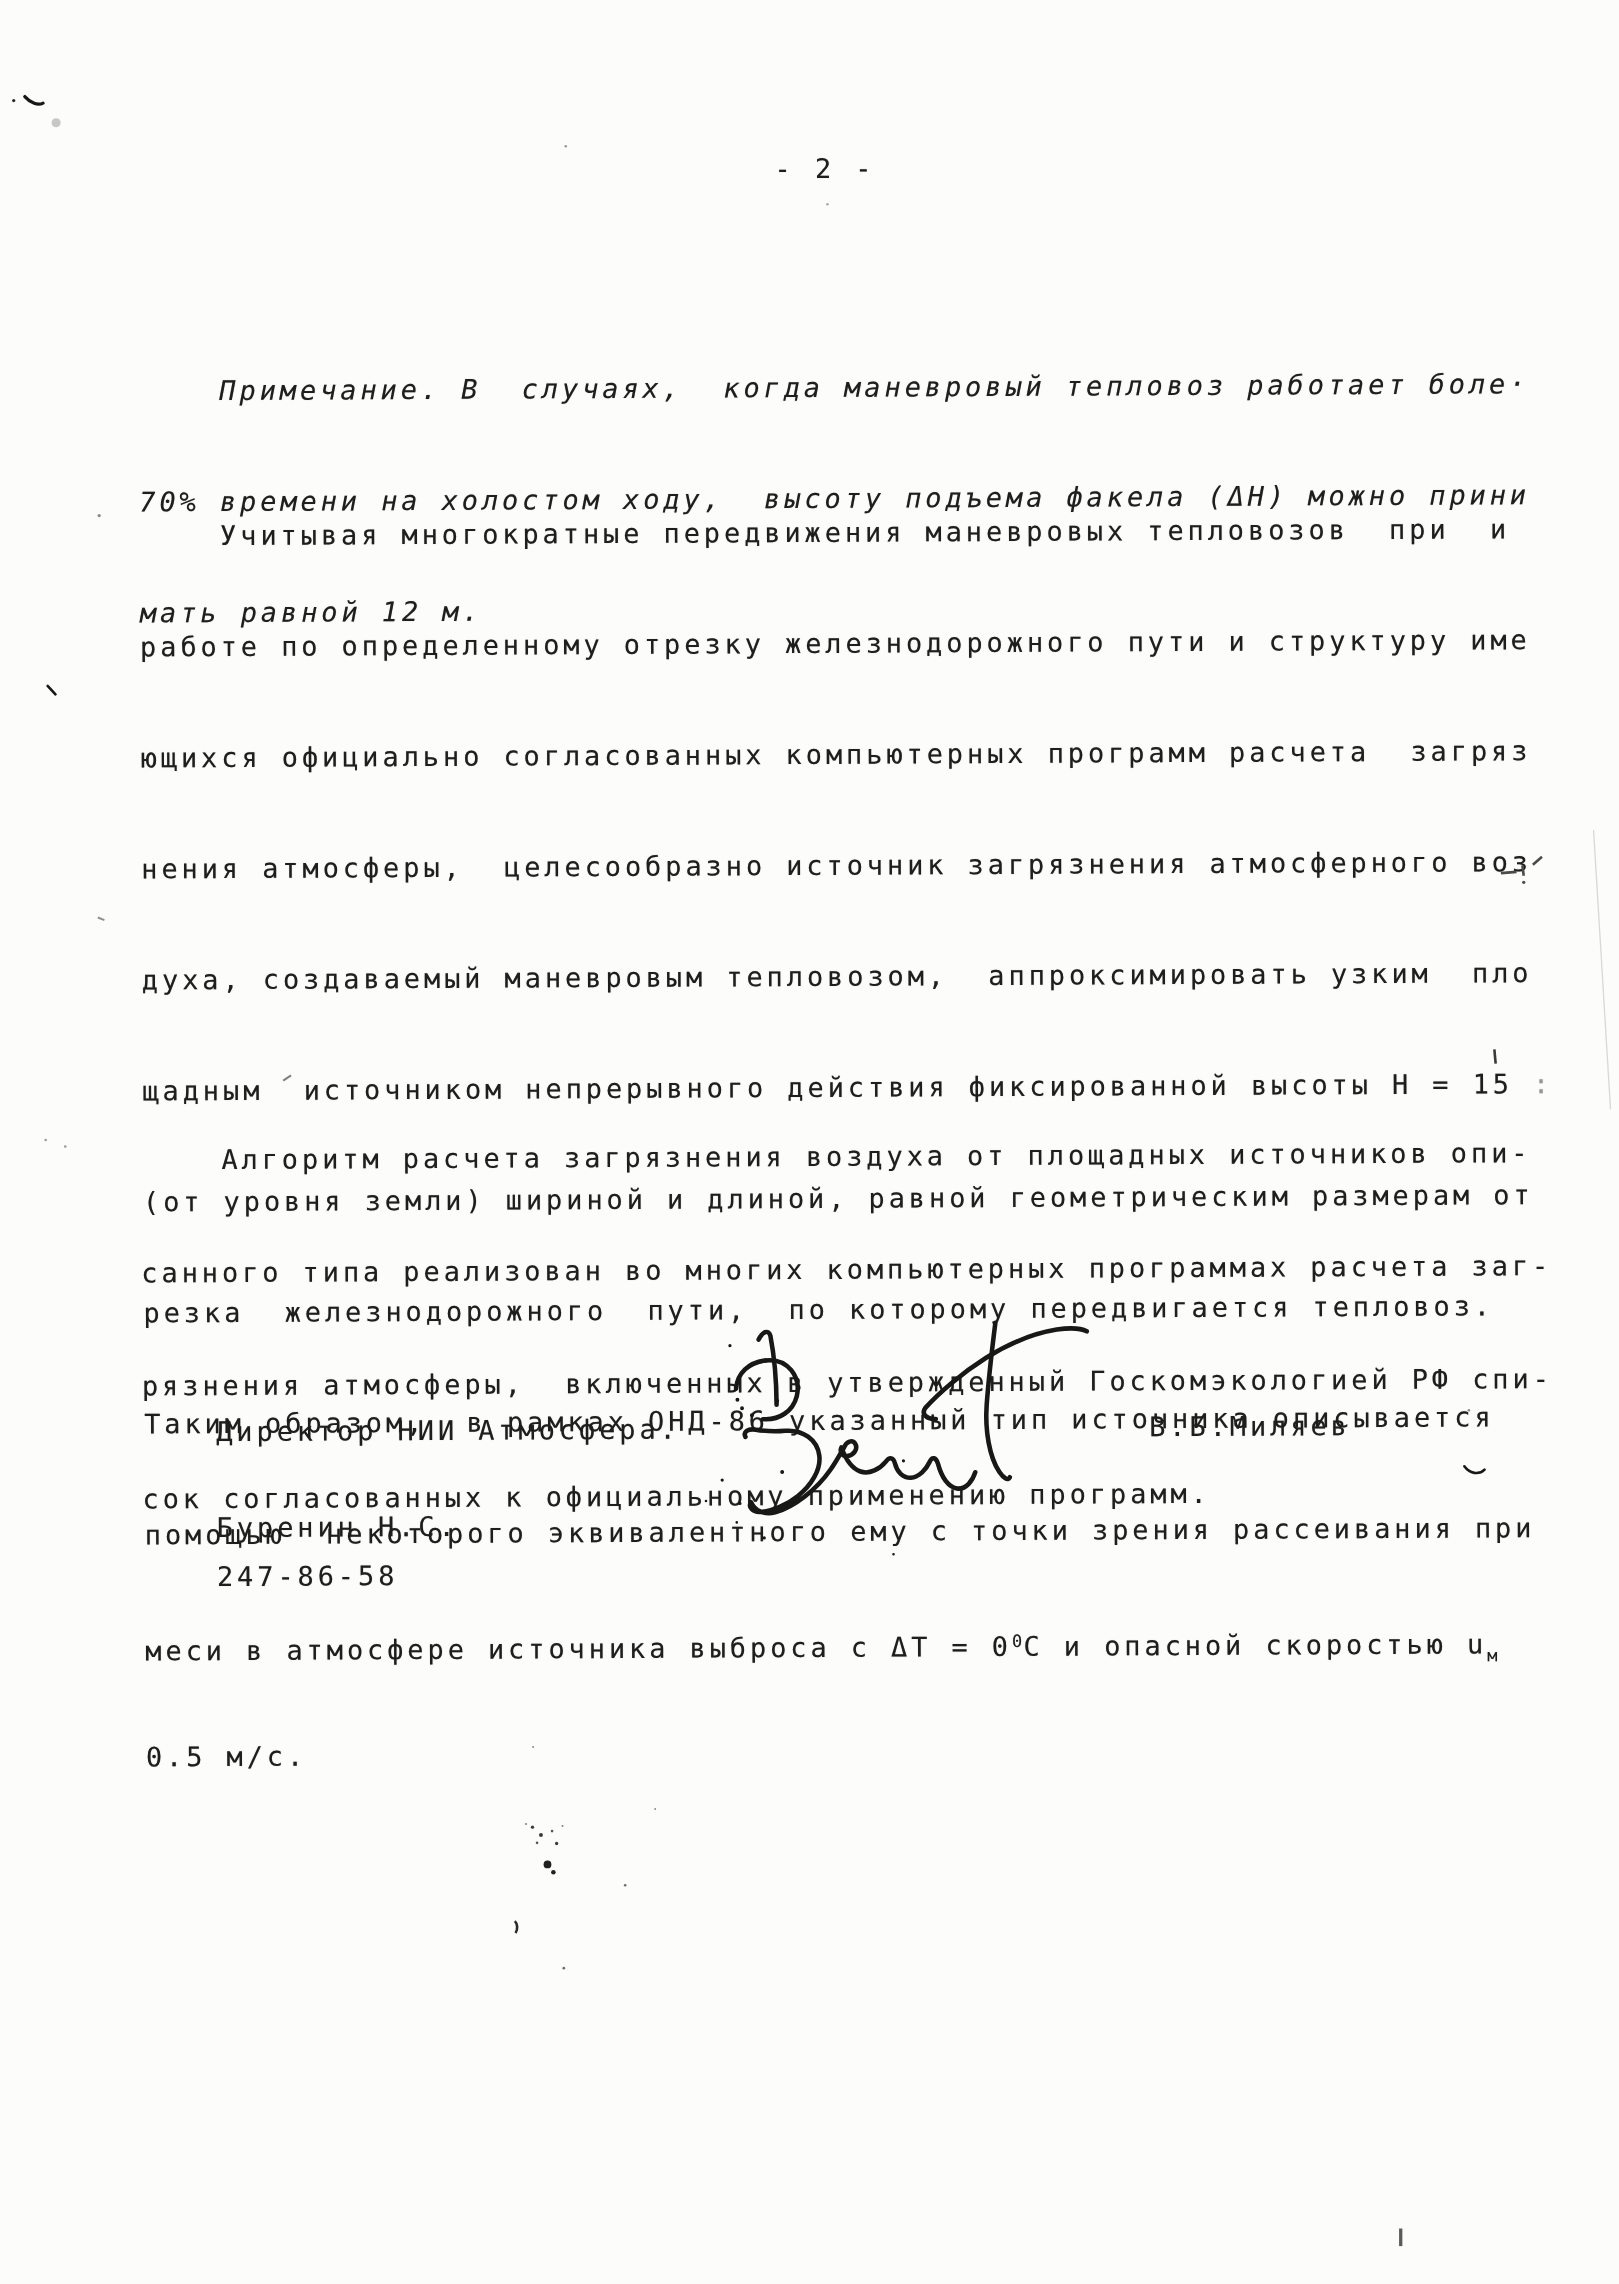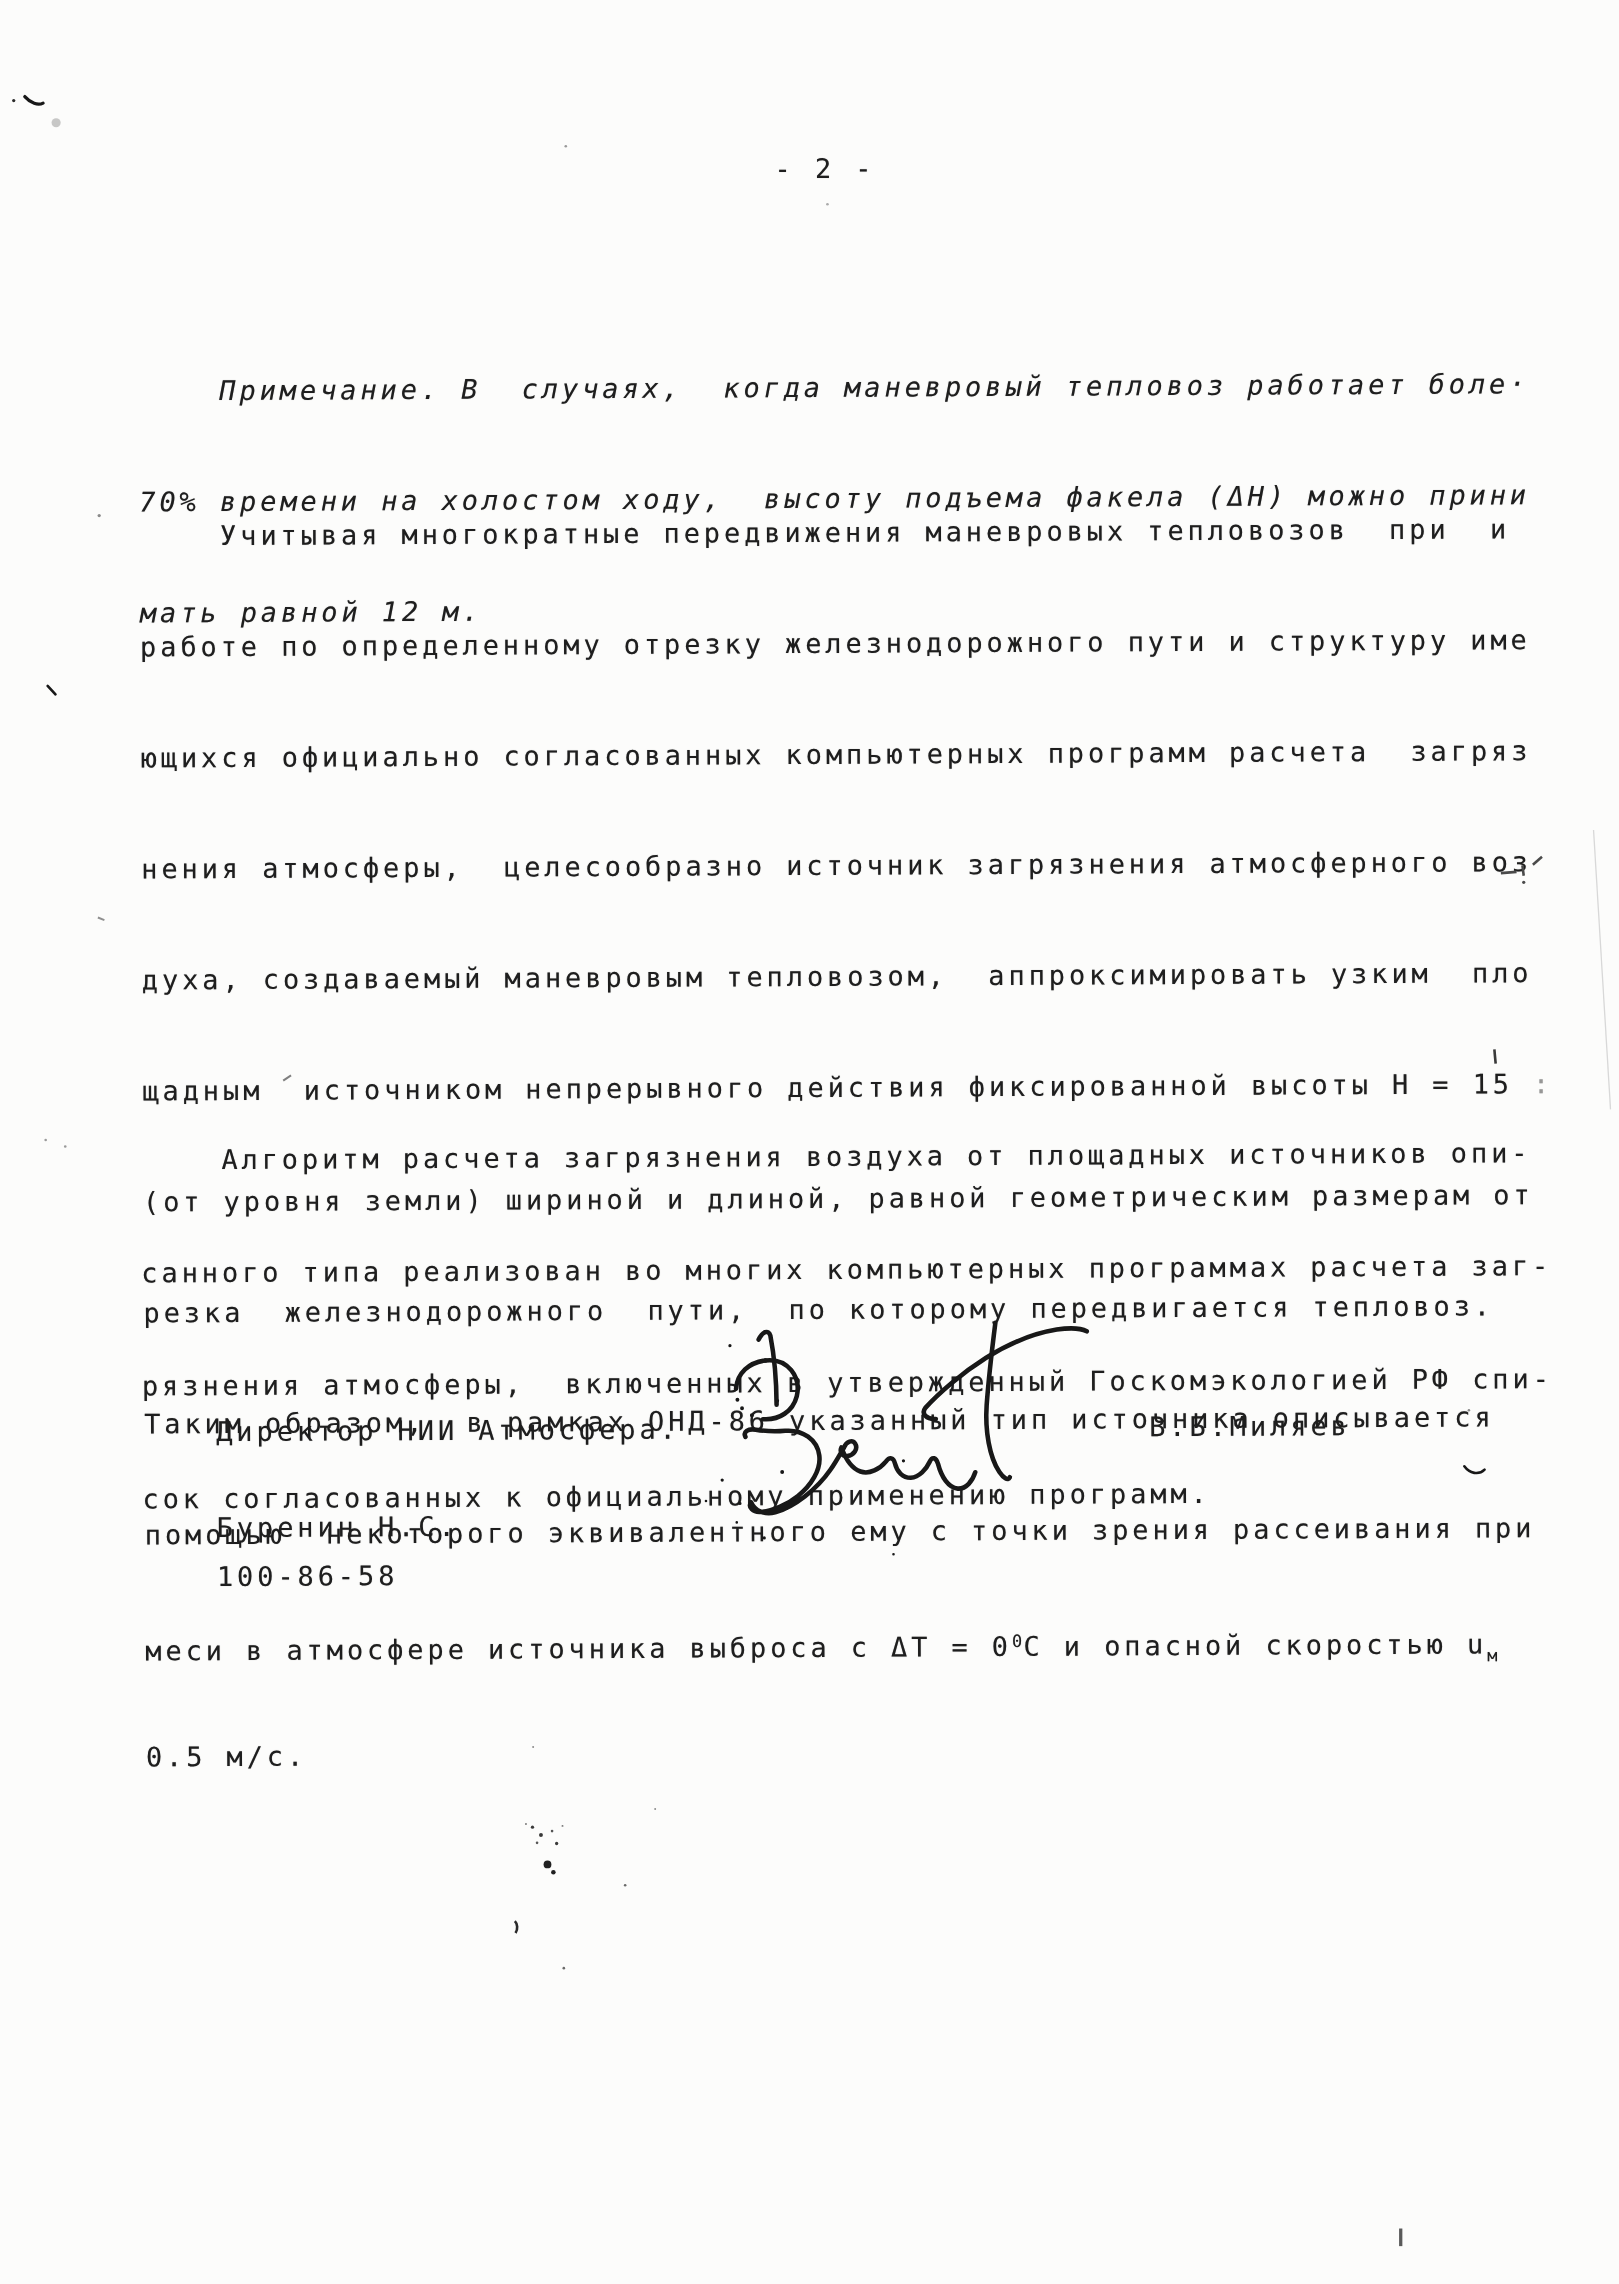--- a/index.html
+++ b/index.html
@@ -71,21 +71,21 @@
     <div class="tw para para3 p3">
       <div class="line">    Алгоритм расчета загрязнения воздуха от площадных источников опи-</div>
       <div class="line">санного типа реализован во многих компьютерных программах расчета заг-</div>
       <div class="line">рязнения атмосферы,  включенных в утвержденный Госкомэкологией РФ спи-</div>
       <div class="line">сок согласованных к официальному применению программ.</div>
     </div>
 
     <div class="tw sig-title">Директор НИИ Атмосфера.</div>
     <div class="tw sig-name">В.Б.Миляев</div>
     <div class="tw sig-person">Буренин Н.С.</div>
-    <div class="tw sig-phone">100-86-58</div>
+    <div class="tw sig-phone">247-86-58</div>
 
     <svg class="overlay" style="left:653px;top:1299px" width="457" height="274" viewBox="1000 1990 700 420">
 
       <path class="ink" stroke-width="7" d="M 1153 2058 C 1159 2046 1168 2042 1171 2052 C 1177 2084 1180 2122 1180 2158"></path>
 
       <path class="ink" stroke-width="7" d="M 1163 2090 C 1198 2086 1218 2116 1211 2145 C 1205 2168 1184 2182 1159 2180"></path>
       <path class="ink" stroke-width="7" d="M 1163 2090 C 1138 2093 1120 2109 1118 2133"></path>
       <circle cx="1120" cy="2150" r="3" fill="#181818"></circle>
       <circle cx="1127" cy="2163" r="3" fill="#181818"></circle>
       <circle cx="1142" cy="2174" r="3" fill="#181818"></circle>

